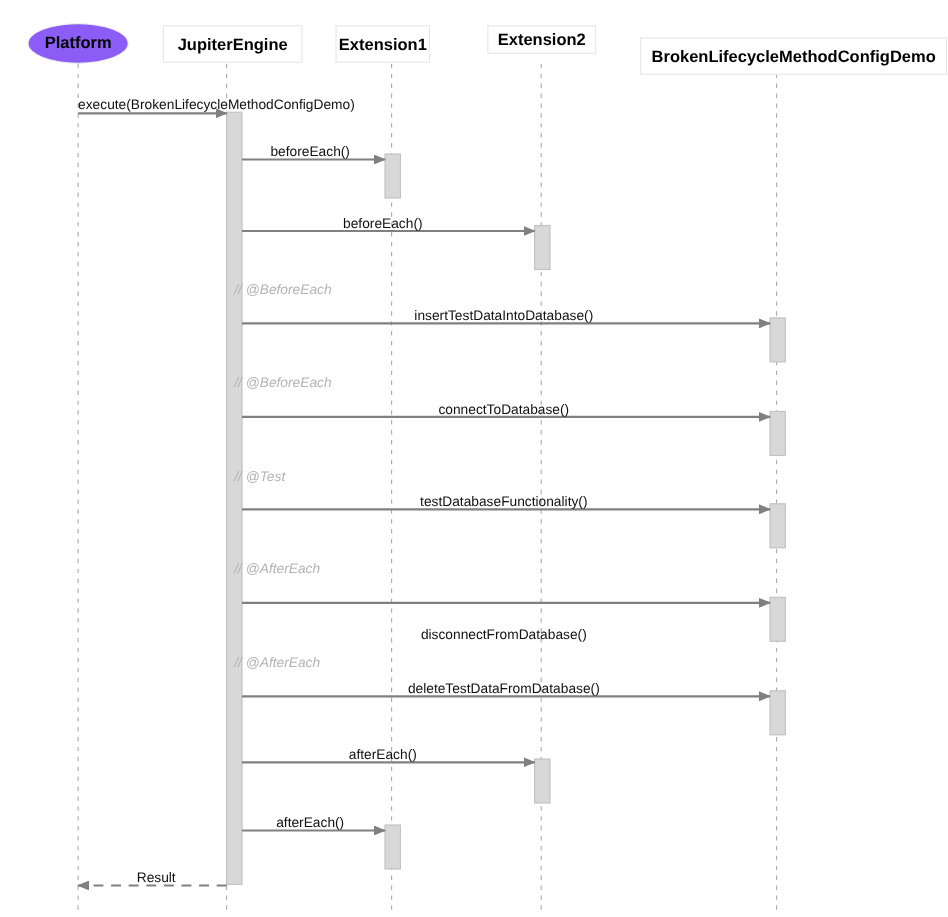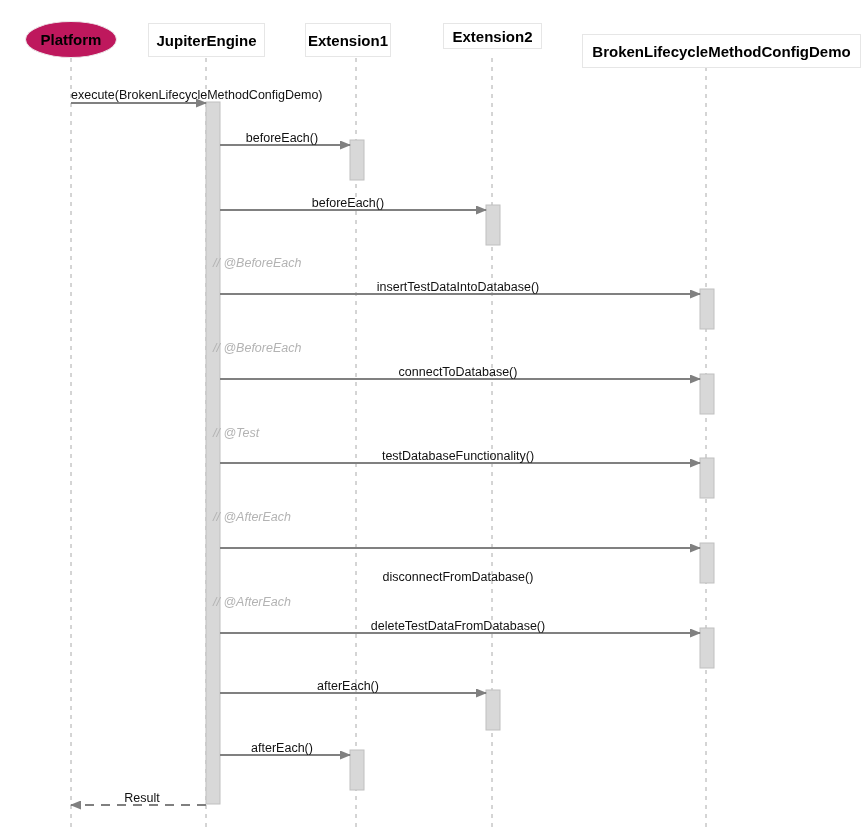--- a/index.html
+++ b/index.html
@@ -36,21 +36,21 @@
     font-weight: bold;
     font-size: 15px;
     color: #000000;
     white-space: nowrap;
   }
   .participant-ellipse {
     position: absolute;
     box-sizing: border-box;
     border: 1px solid #ededed;
     border-radius: 50%;
-    background: #be185d;
+    background: #8b5cf6;
     display: flex;
     align-items: center;
     justify-content: center;
     font-weight: bold;
     font-size: 15px;
     color: #000000;
     white-space: nowrap;
   }
   .msg-label {
     position: absolute;
@@ -115,21 +115,21 @@
         <line x1="220" x2="700" y1="548" y2="548" stroke="#808080" stroke-width="2" marker-end="url(#arrowSolid)"></line>
         <line x1="220" x2="700" y1="633" y2="633" stroke="#808080" stroke-width="2" marker-end="url(#arrowSolid)"></line>
         <line x1="220" x2="486" y1="693" y2="693" stroke="#808080" stroke-width="2" marker-end="url(#arrowSolid)"></line>
         <line x1="220" x2="350" y1="755" y2="755" stroke="#808080" stroke-width="2" marker-end="url(#arrowSolid)"></line>
         <line x1="206" x2="71" y1="805" y2="805" stroke="#808080" stroke-width="2" stroke-dasharray="9,7" marker-end="url(#arrowSolid)"></line>
       </g>
   </svg>
 
   <div id="participants-layer">
       <div class="participant-ellipse" style="left: 25px; top: 21px; width: 92px; height: 37px;">Platform</div>
-      <div class="participant-box" style="left: 148px; top: 23px; width: 117px; height: 34px;">JupiterEngine</div>
+      <div class="participant-box" style="left: 148px; top: 23px; width: 127px; height: 34px;">JupiterEngine</div>
       <div class="participant-box" style="left: 305px; top: 23px; width: 86px; height: 34px;">Extension1</div>
       <div class="participant-box" style="left: 443px; top: 23px; width: 99px; height: 26px;">Extension2</div>
       <div class="participant-box" style="left: 582px; top: 34px; width: 279px; height: 34px;">BrokenLifecycleMethodConfigDemo</div>
     </div>
   <div id="labels-layer">
       <div class="msg-label left" style="left: 71px; top: 88px;">execute(BrokenLifecycleMethodConfigDemo)</div>
       <div class="msg-label" style="left: 282px; top: 131px;">beforeEach()</div>
       <div class="msg-label" style="left: 348px; top: 196px;">beforeEach()</div>
       <div class="msg-label" style="left: 458px; top: 280px;">insertTestDataIntoDatabase()</div>
       <div class="msg-label" style="left: 458px; top: 365px;">connectToDatabase()</div>

